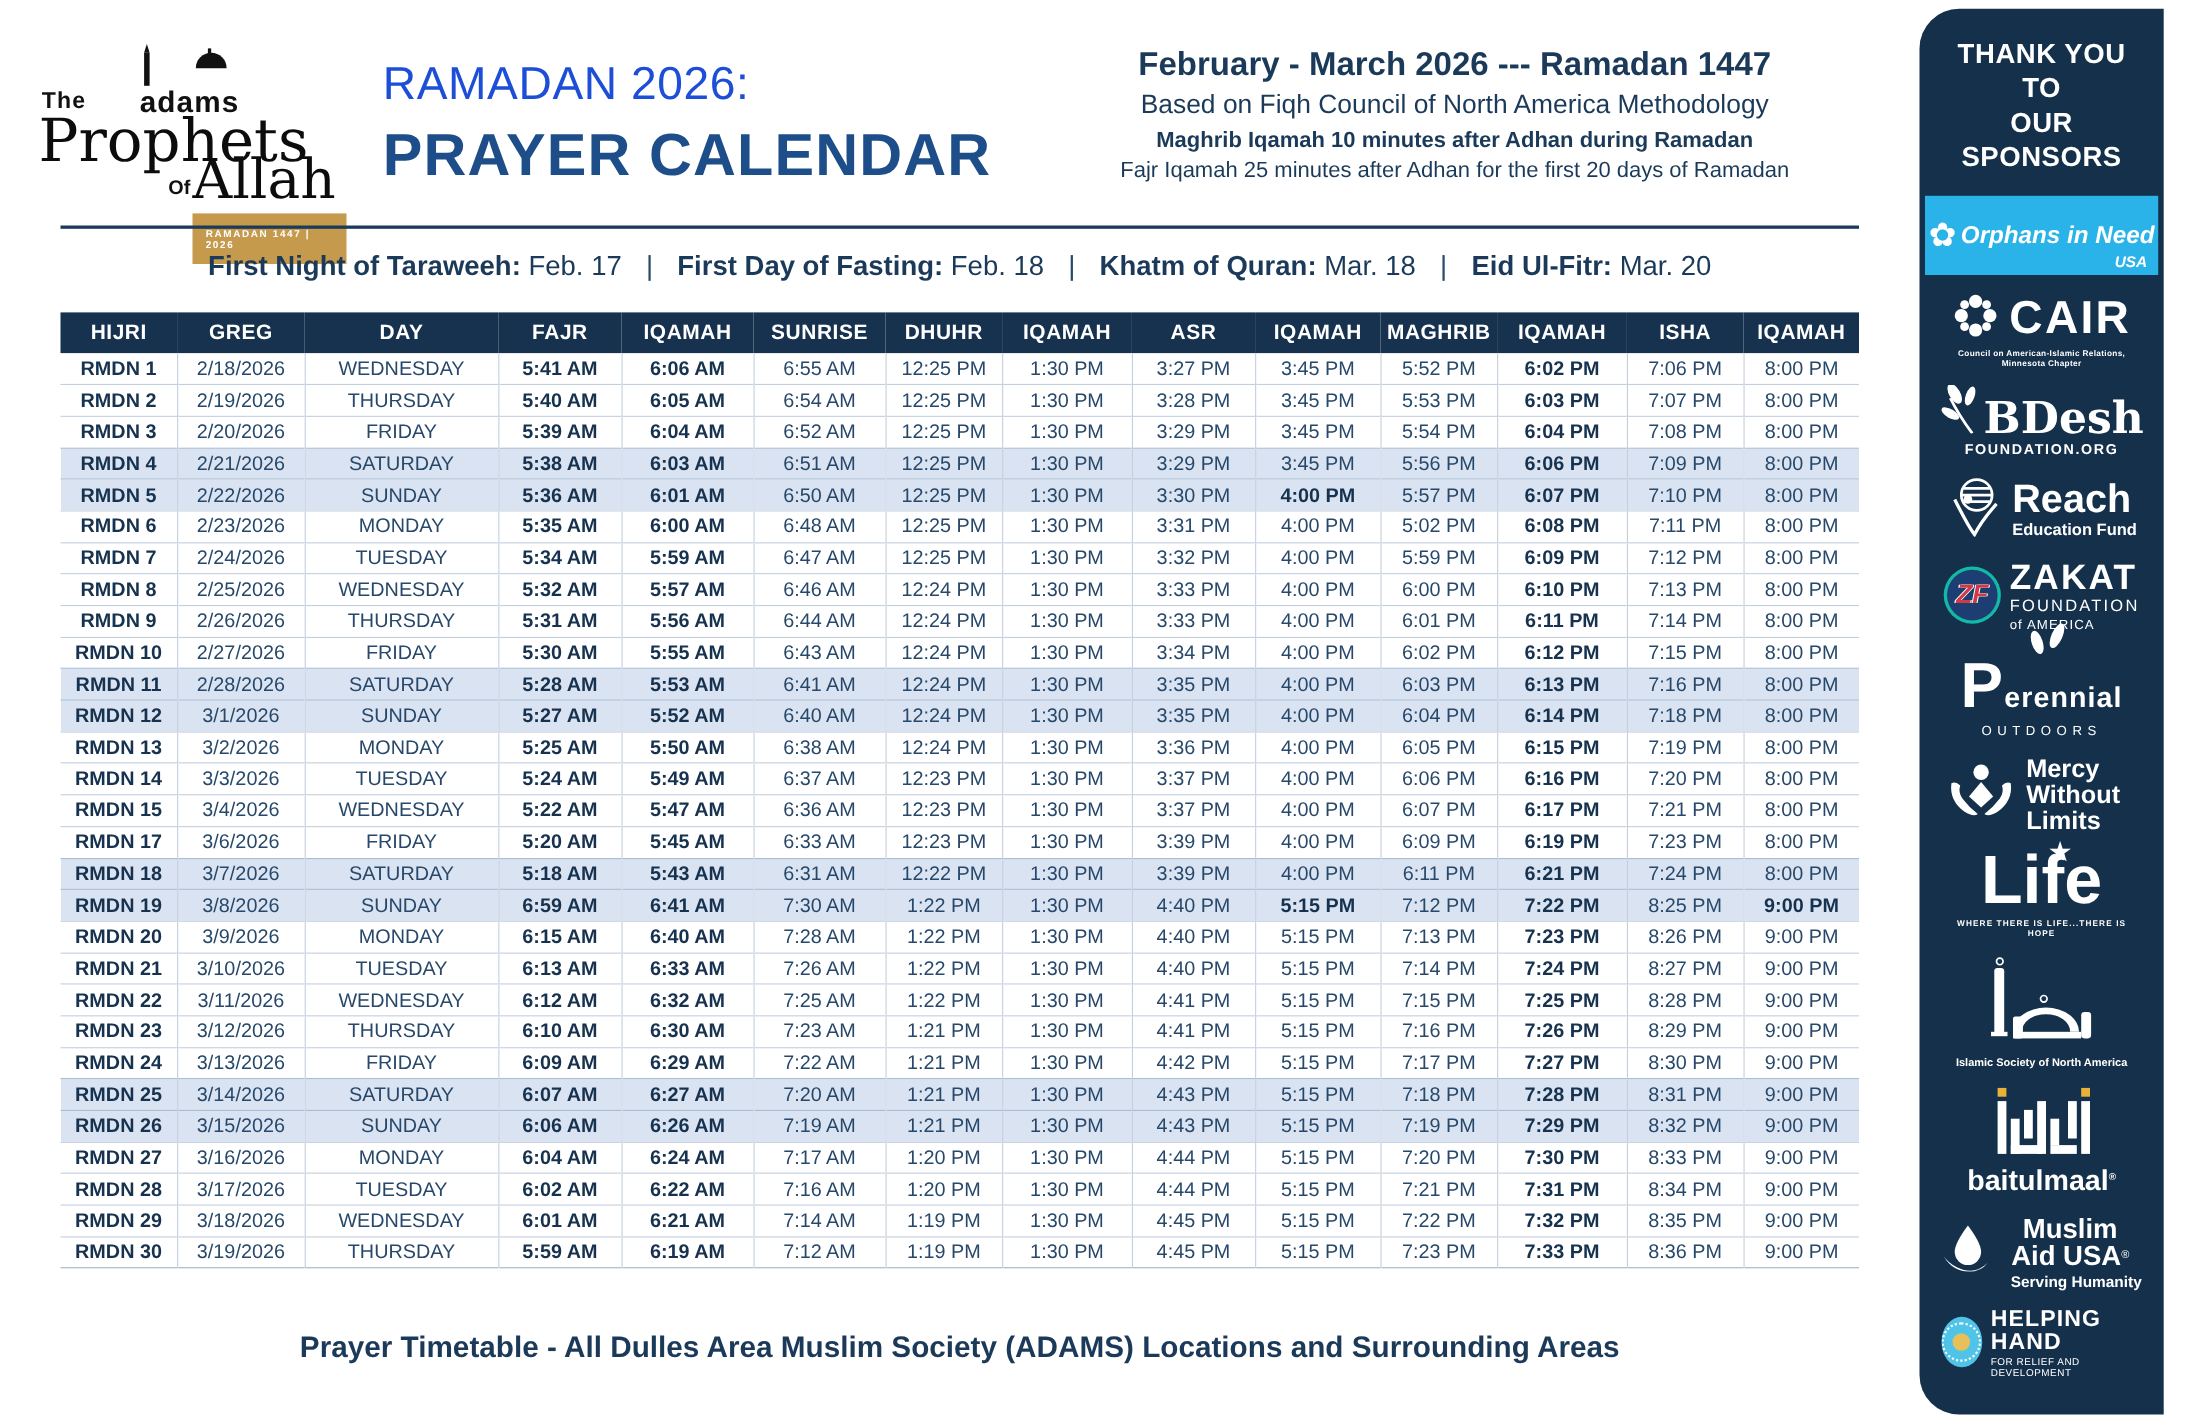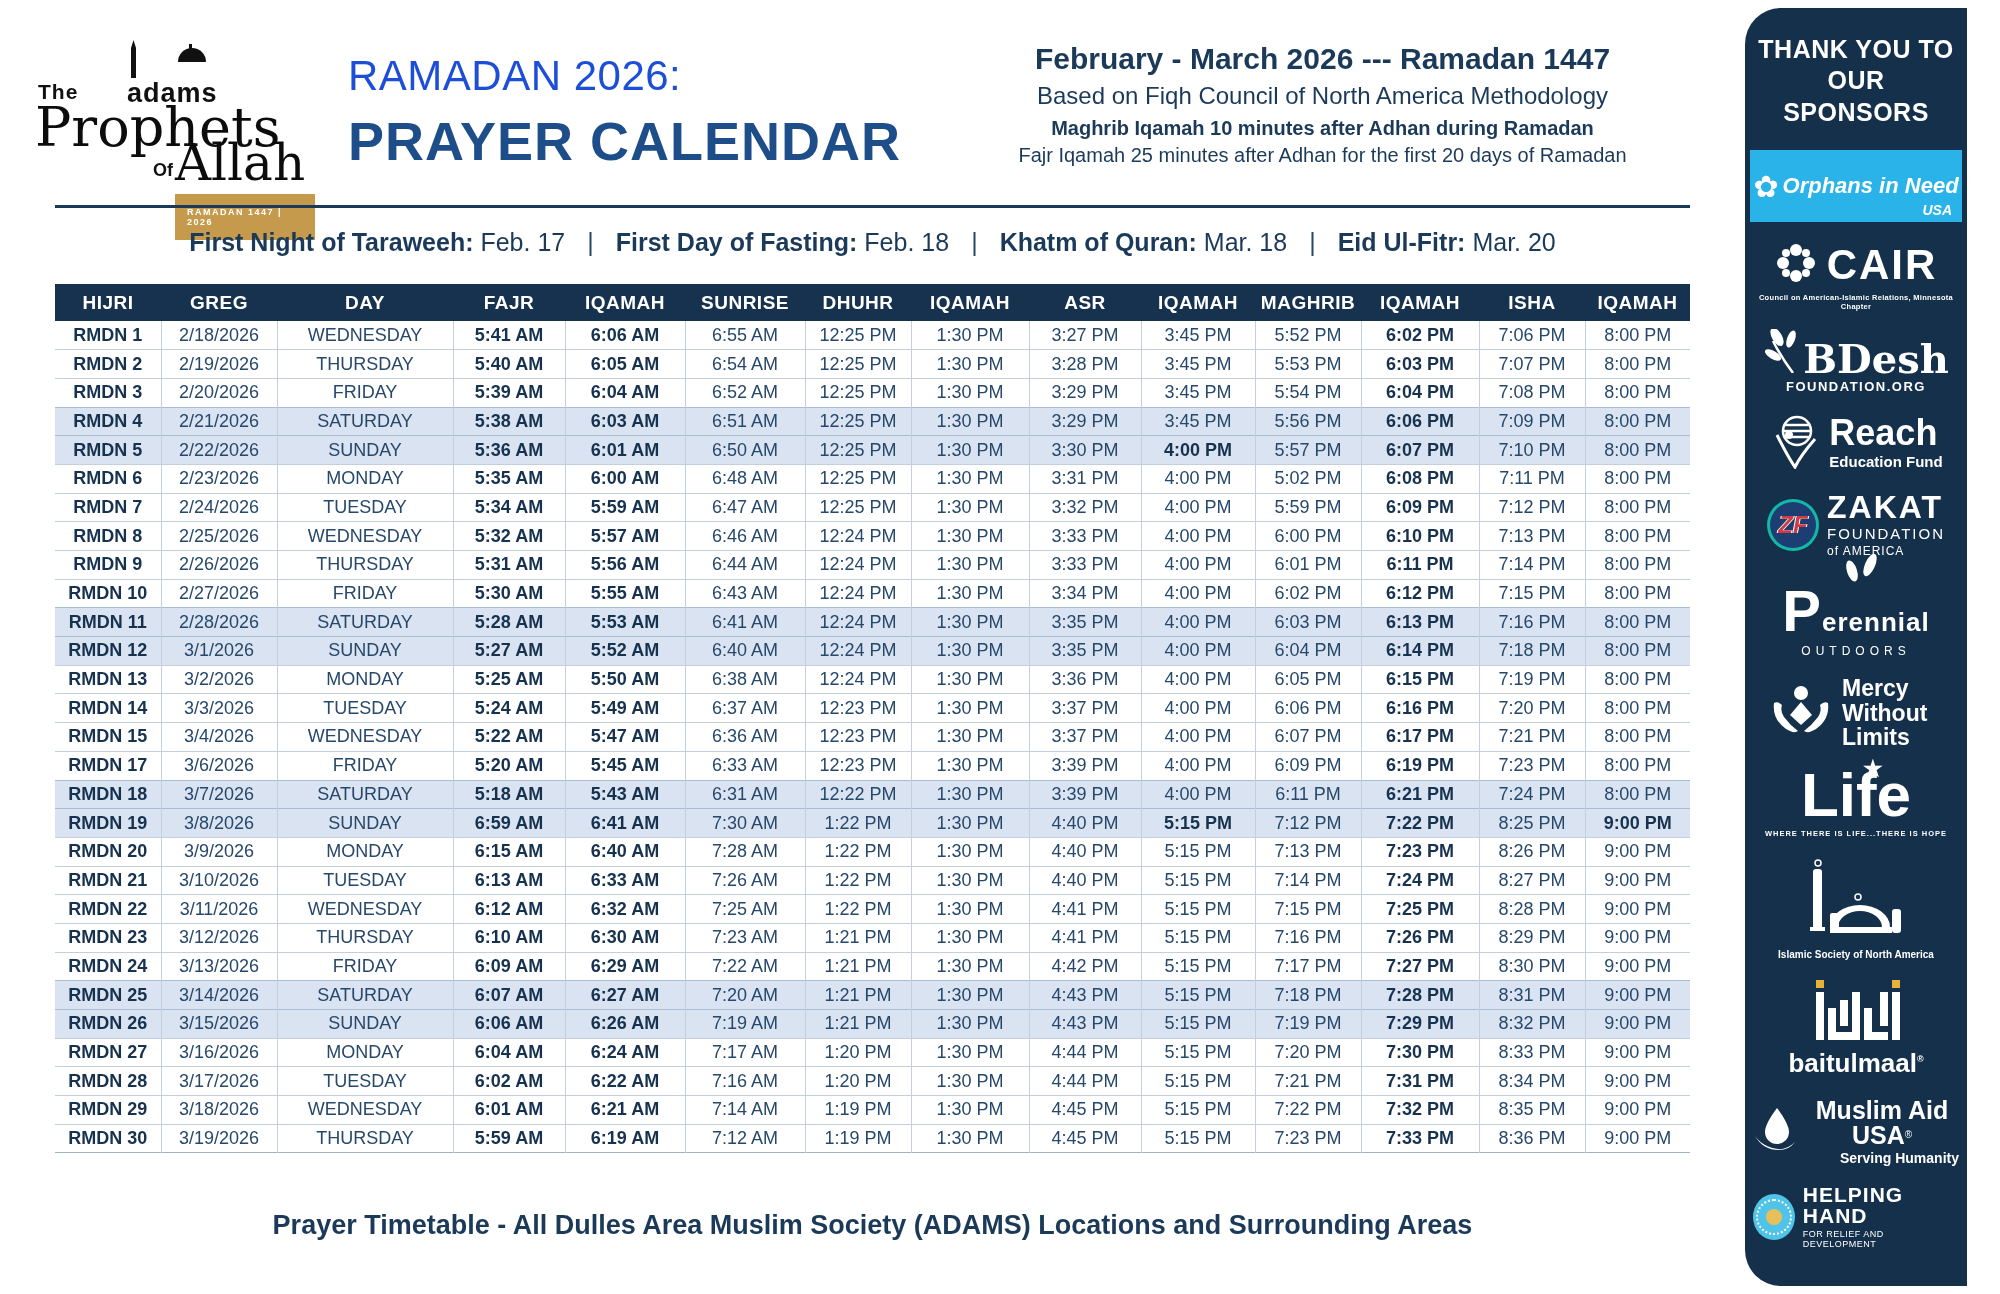--- a/index.html
+++ b/index.html
@@ -50,21 +50,21 @@
   tr.hl td { background:#d9e3f1; }
   tr.hl td { border-top-color:#a9bed4; }
 
   
   .footer { position:absolute; left:55px; top:1210px; width:1635px; text-align:center;
     font-size:27px; font-weight:900; color:#1b3a59; }
 
   
   .sidebar { position:absolute; left:1745px; top:8px; width:222px; height:1278px;
     background:#14304a; border-radius:36px 0 0 36px; color:#fff;
-    display:flex; flex-direction:column; align-items:center; padding:26px 8px 18px; }
+    display:flex; flex-direction:column; align-items:center; padding:26px 20px 18px; }
   .sb-title { text-align:center; font-size:25px; font-weight:900; letter-spacing:0.5px; line-height:1.25; }
   .sponsors { flex:1; width:100%; display:flex; flex-direction:column; justify-content:space-evenly; align-items:center; margin-top:4px; }
   .sponsor { display:flex; flex-direction:column; align-items:center; text-align:center; }
 
   .oin-box { width:212px; height:72px; background:#29b3e8; display:flex; align-items:center; justify-content:center; position:relative; }
   .oin-flower { font-size:30px; color:#fff; margin-right:4px; }
   .oin-name { font-size:22px; font-style:italic; font-weight:bold; color:#fff; }
   .oin-sub { position:absolute; right:10px; bottom:4px; font-size:14px; font-style:italic; font-weight:bold; color:#fff; }
 
   .cair-row { display:flex; align-items:center; gap:10px; }

